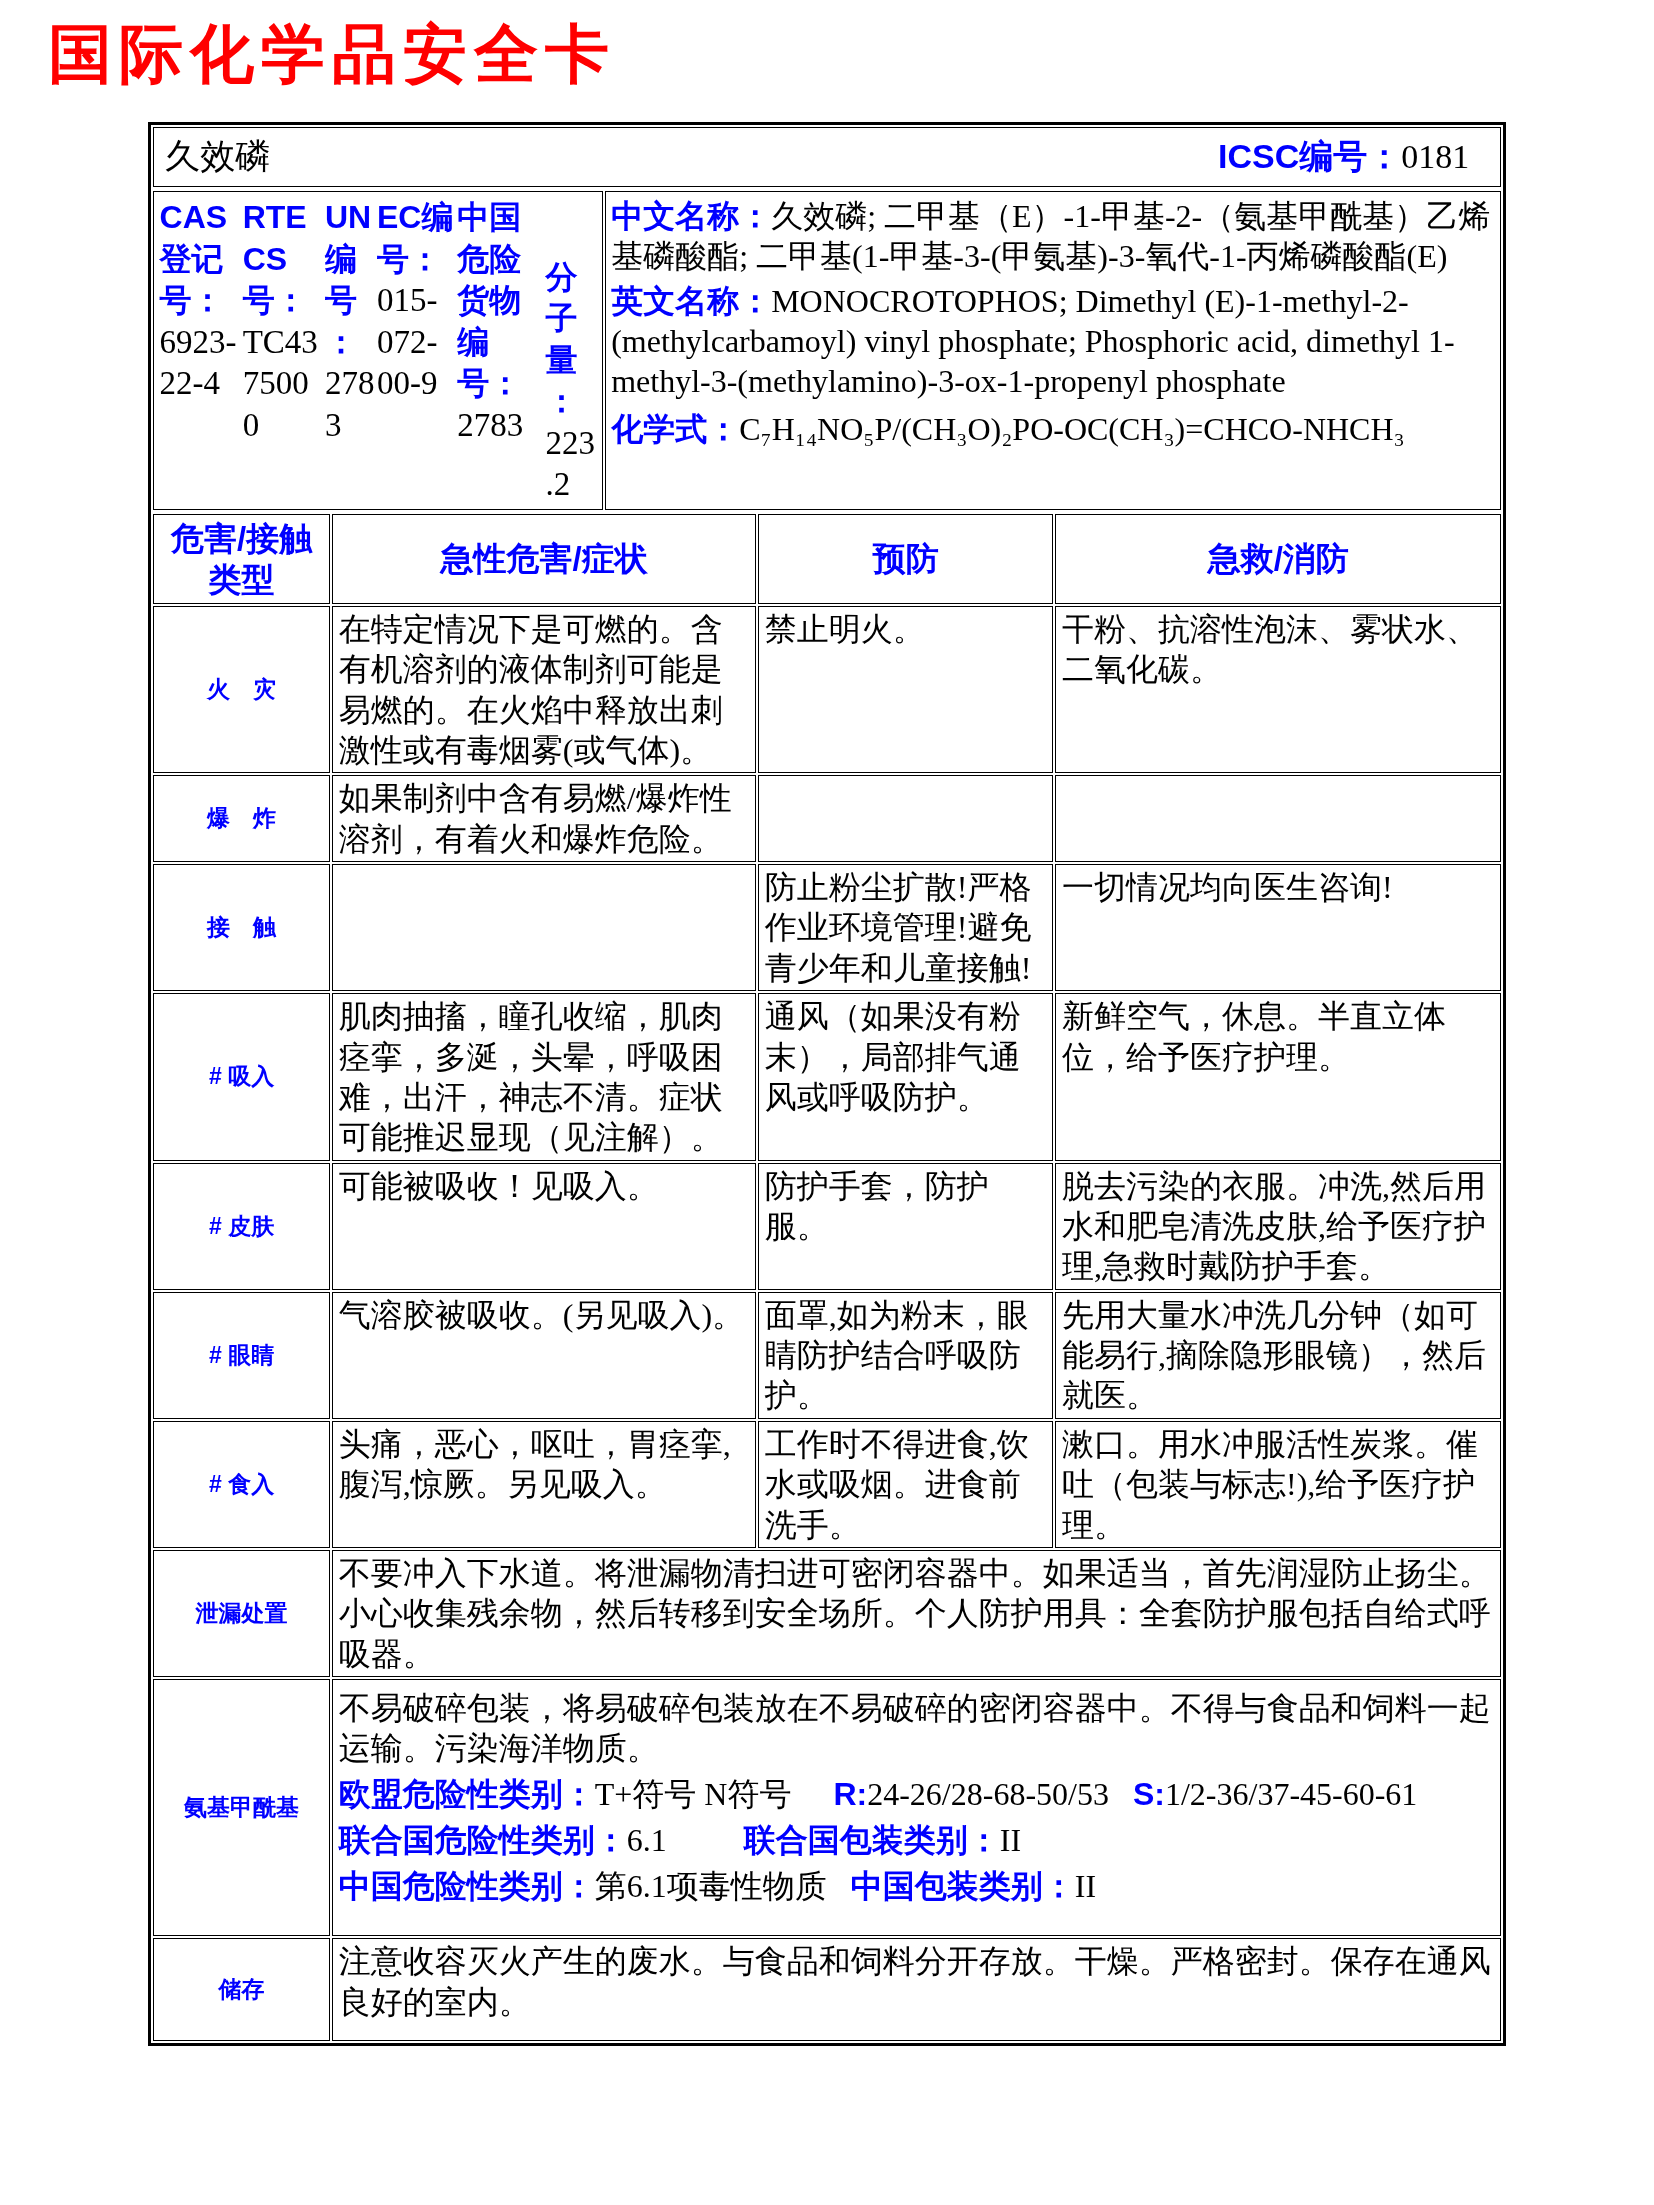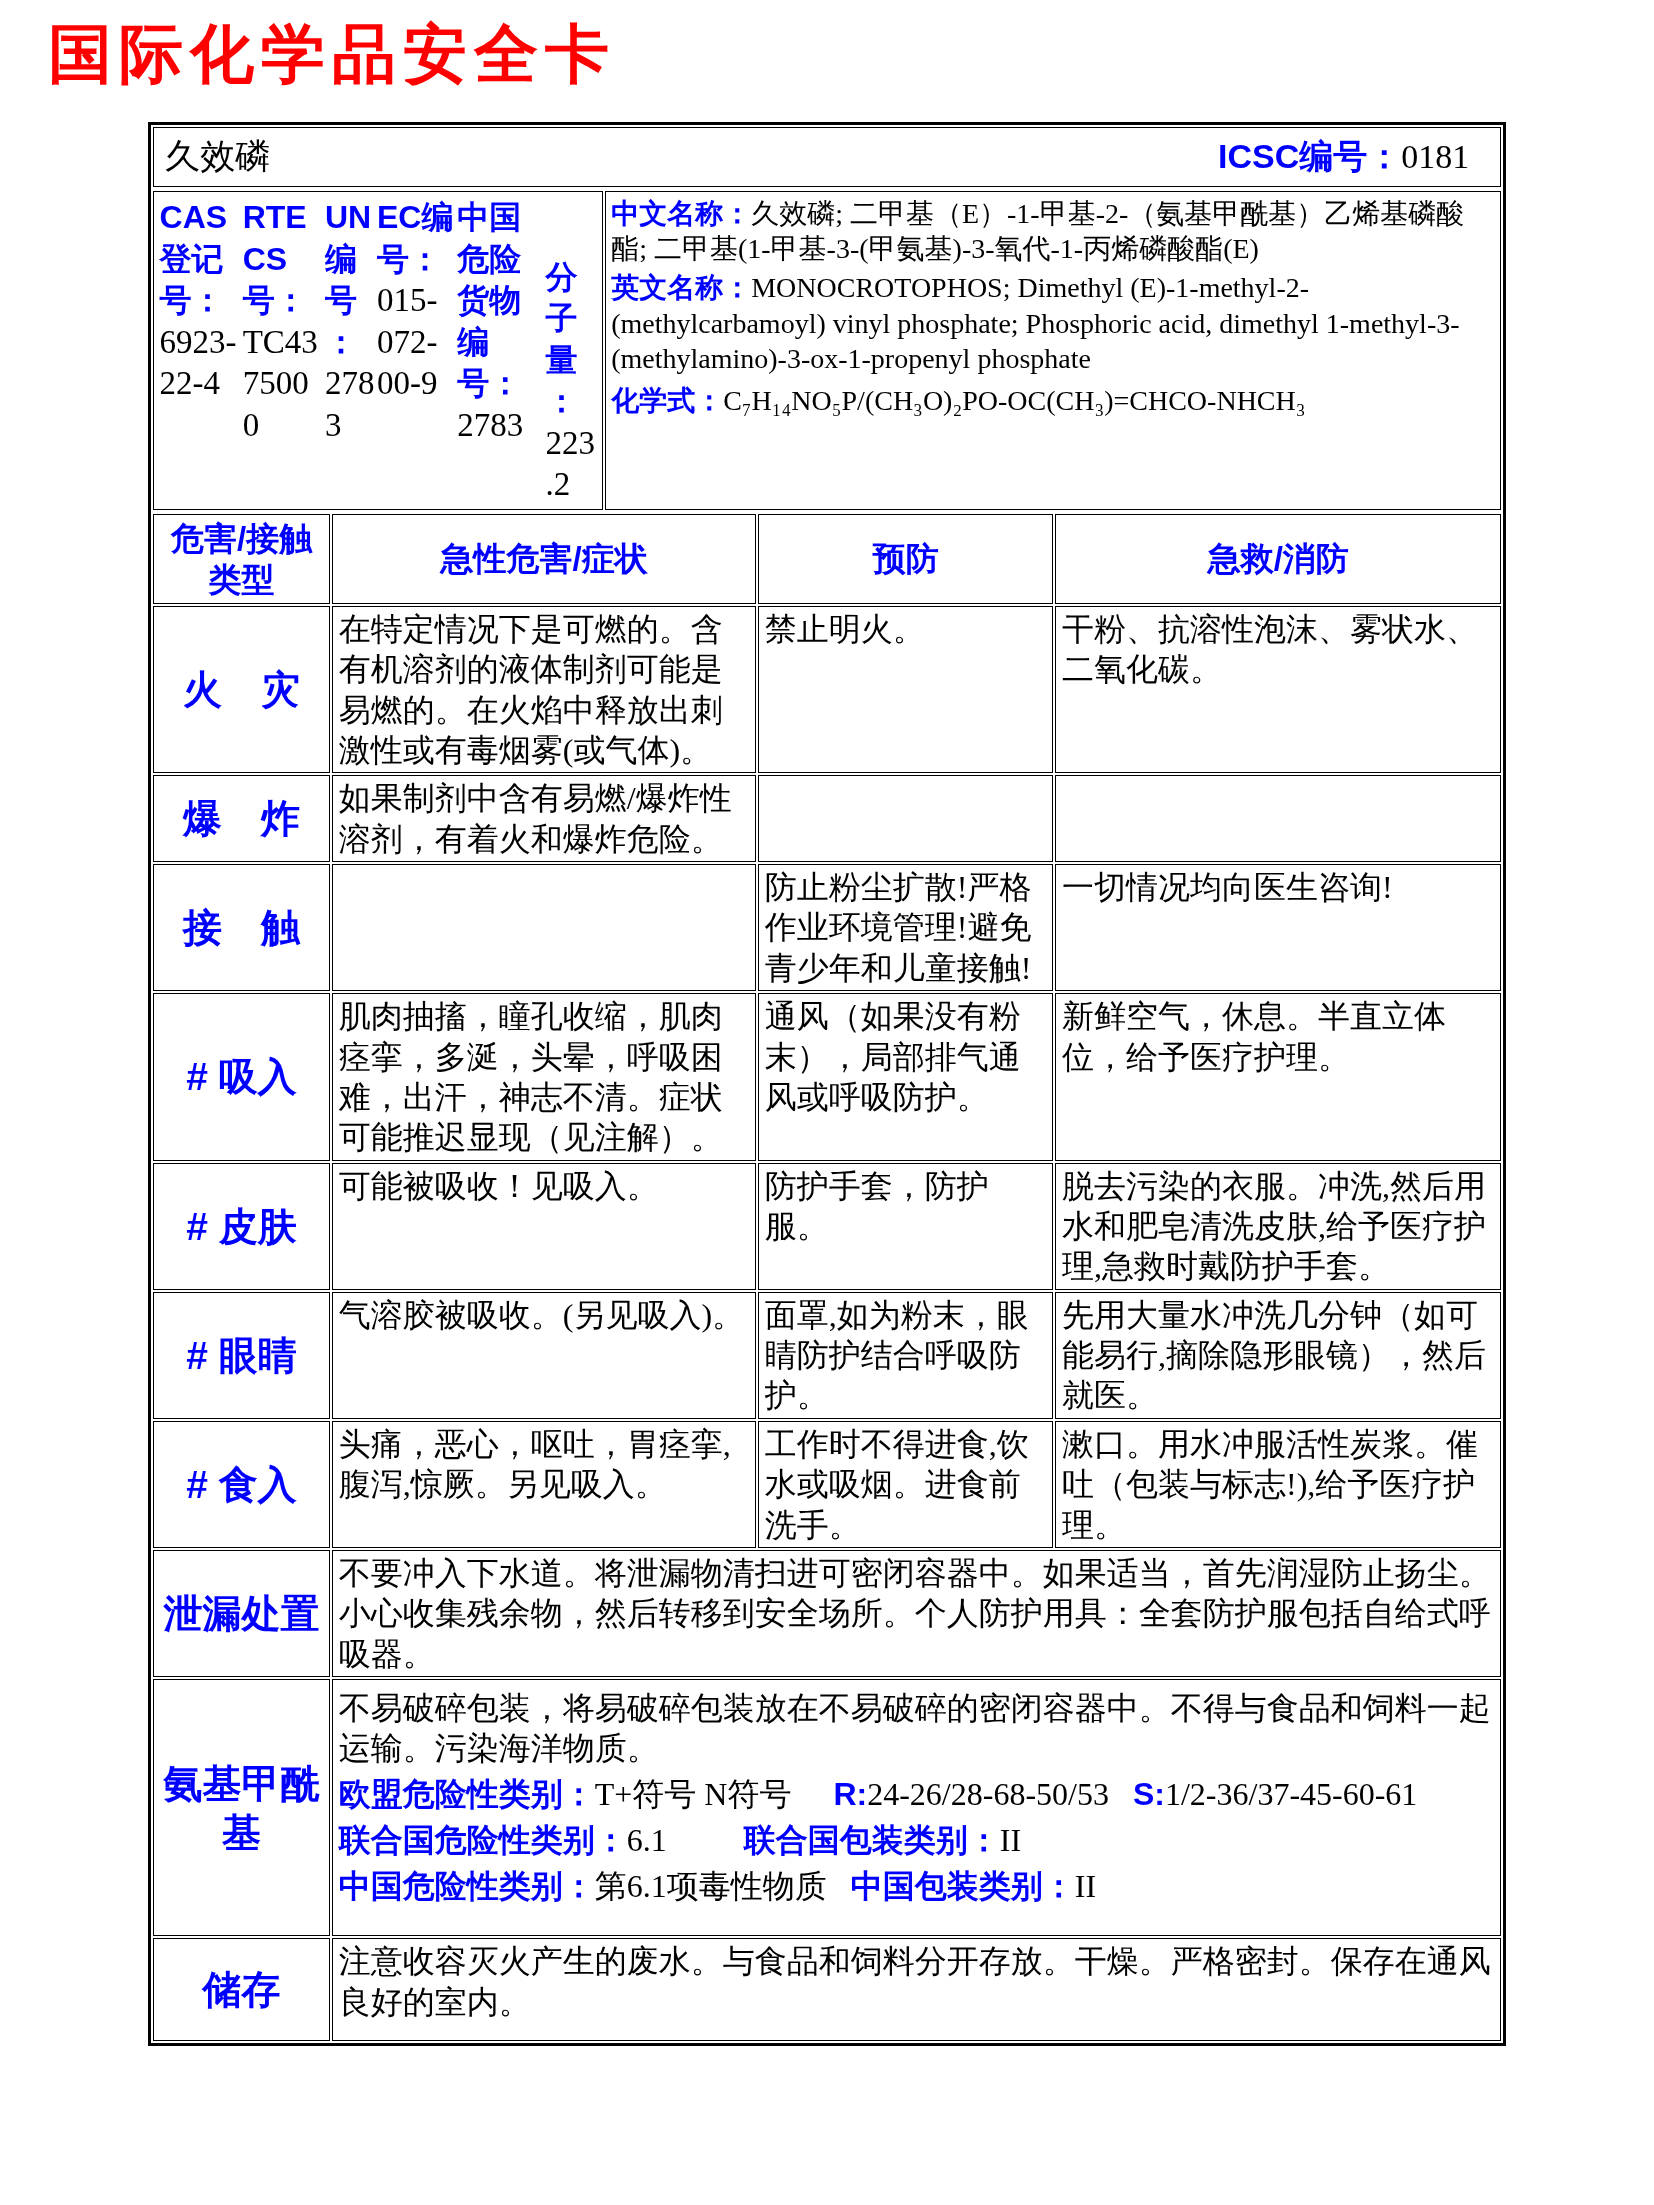--- a/index.html
+++ b/index.html
@@ -54,33 +54,33 @@
   
   .name-row td{padding:7px 11.2px;}
   .flexrow{display:flex;justify-content:space-between;align-items:baseline;}
   .chem-name{font-size:35px;}
   .icsc{padding-right:19.6px;font-size:34px;}
   
   .id-wrap{display:flex;flex-direction:row;min-height:313px;}
   .id-line{margin:2.8px 0 15.4px 0;font-size:33px;}
   .id-line .lbl{font-size:32px;}
   .mw{margin-top:auto;margin-bottom:1.4px;}
-  .names-cell .p{margin:1.4px 0 4.2px 0;font-size:28px;}
+  .names-cell .p{margin:1.4px 0 4.2px 0;font-size:32px;}
   .names-cell .formula{margin-top:7px;}
   
   .hdr td{
     text-align:center;
     vertical-align:middle;
     height:75px;
     font-size:33px;
   }
   td.rowlbl{
     text-align:center;
     vertical-align:middle;
-    font-size:39px;
+    font-size:23px;
     padding:0 2.8px;
   }
   .pk-line{margin-top:5.6px;}
   .gap-lg{margin-left:77px;}
   .gap-md{margin-left:42px;}
   .gap-sm{margin-left:24px;}
   .emg-cell{vertical-align:middle;padding-left:18px;}
 </style>
 </head>
 <body>

